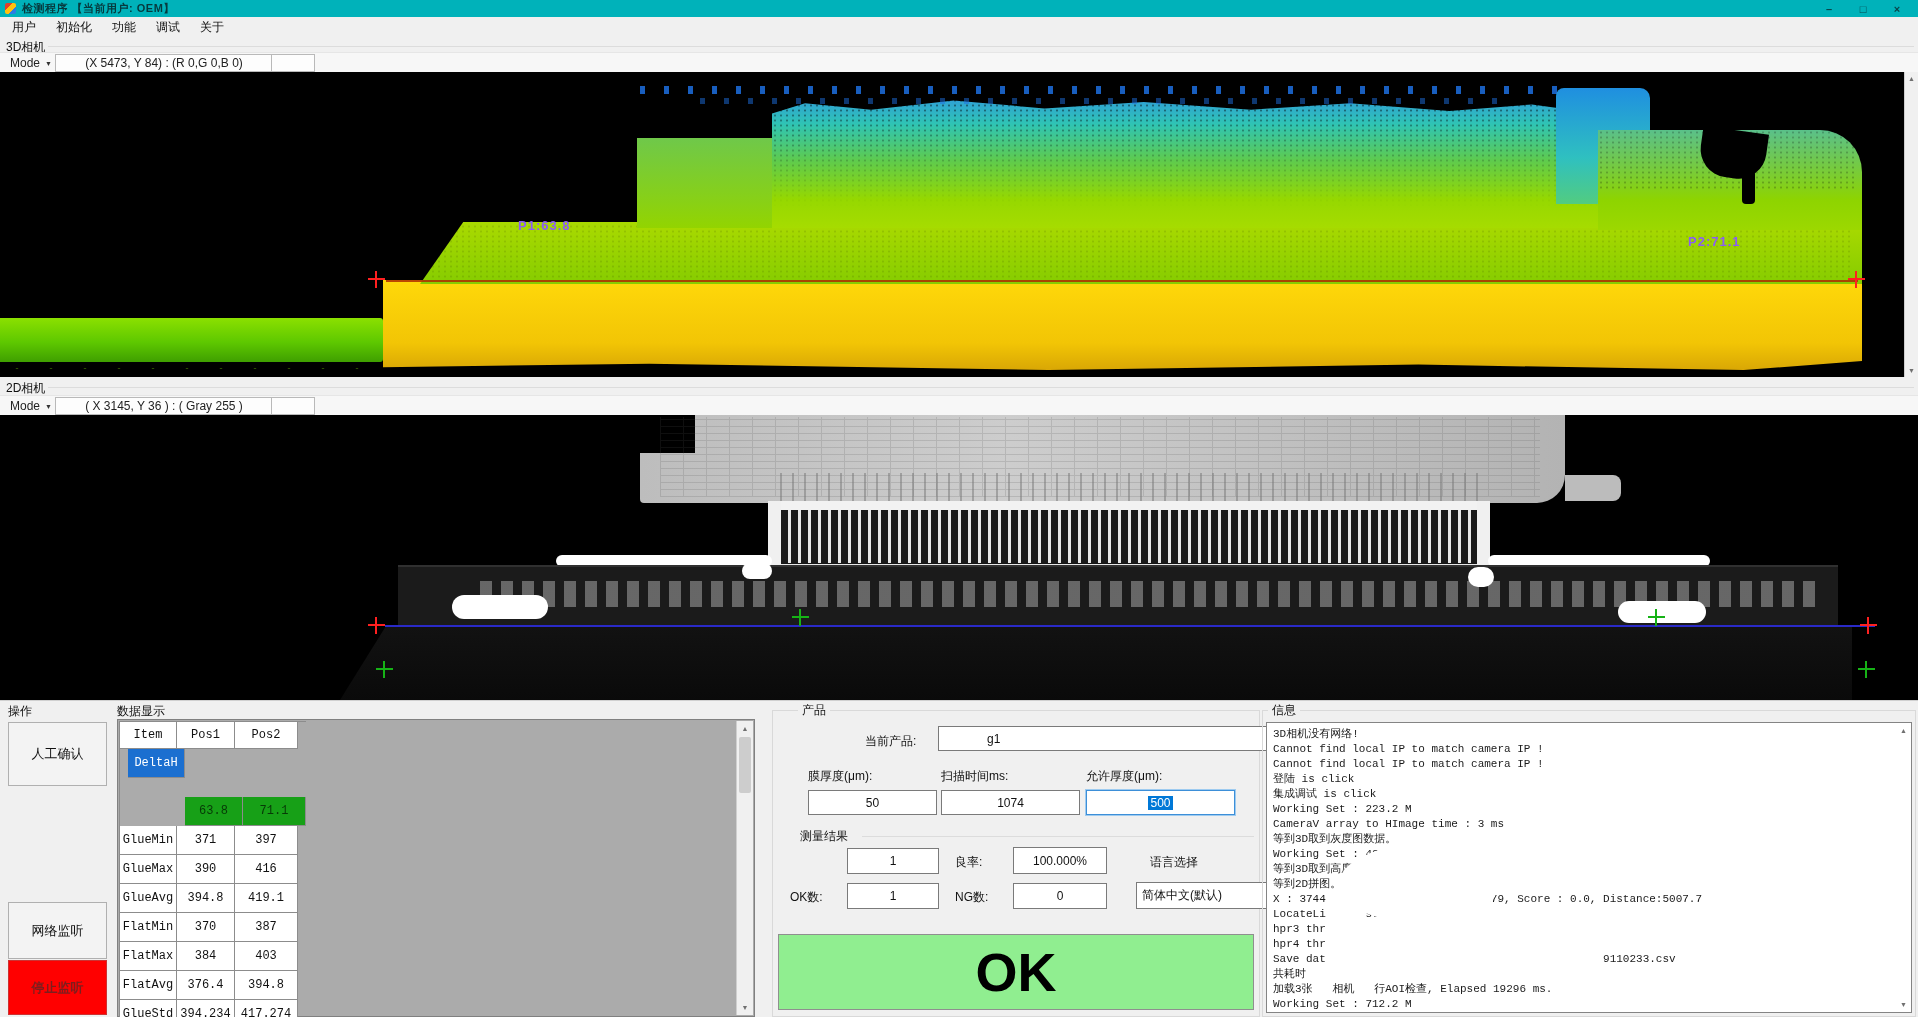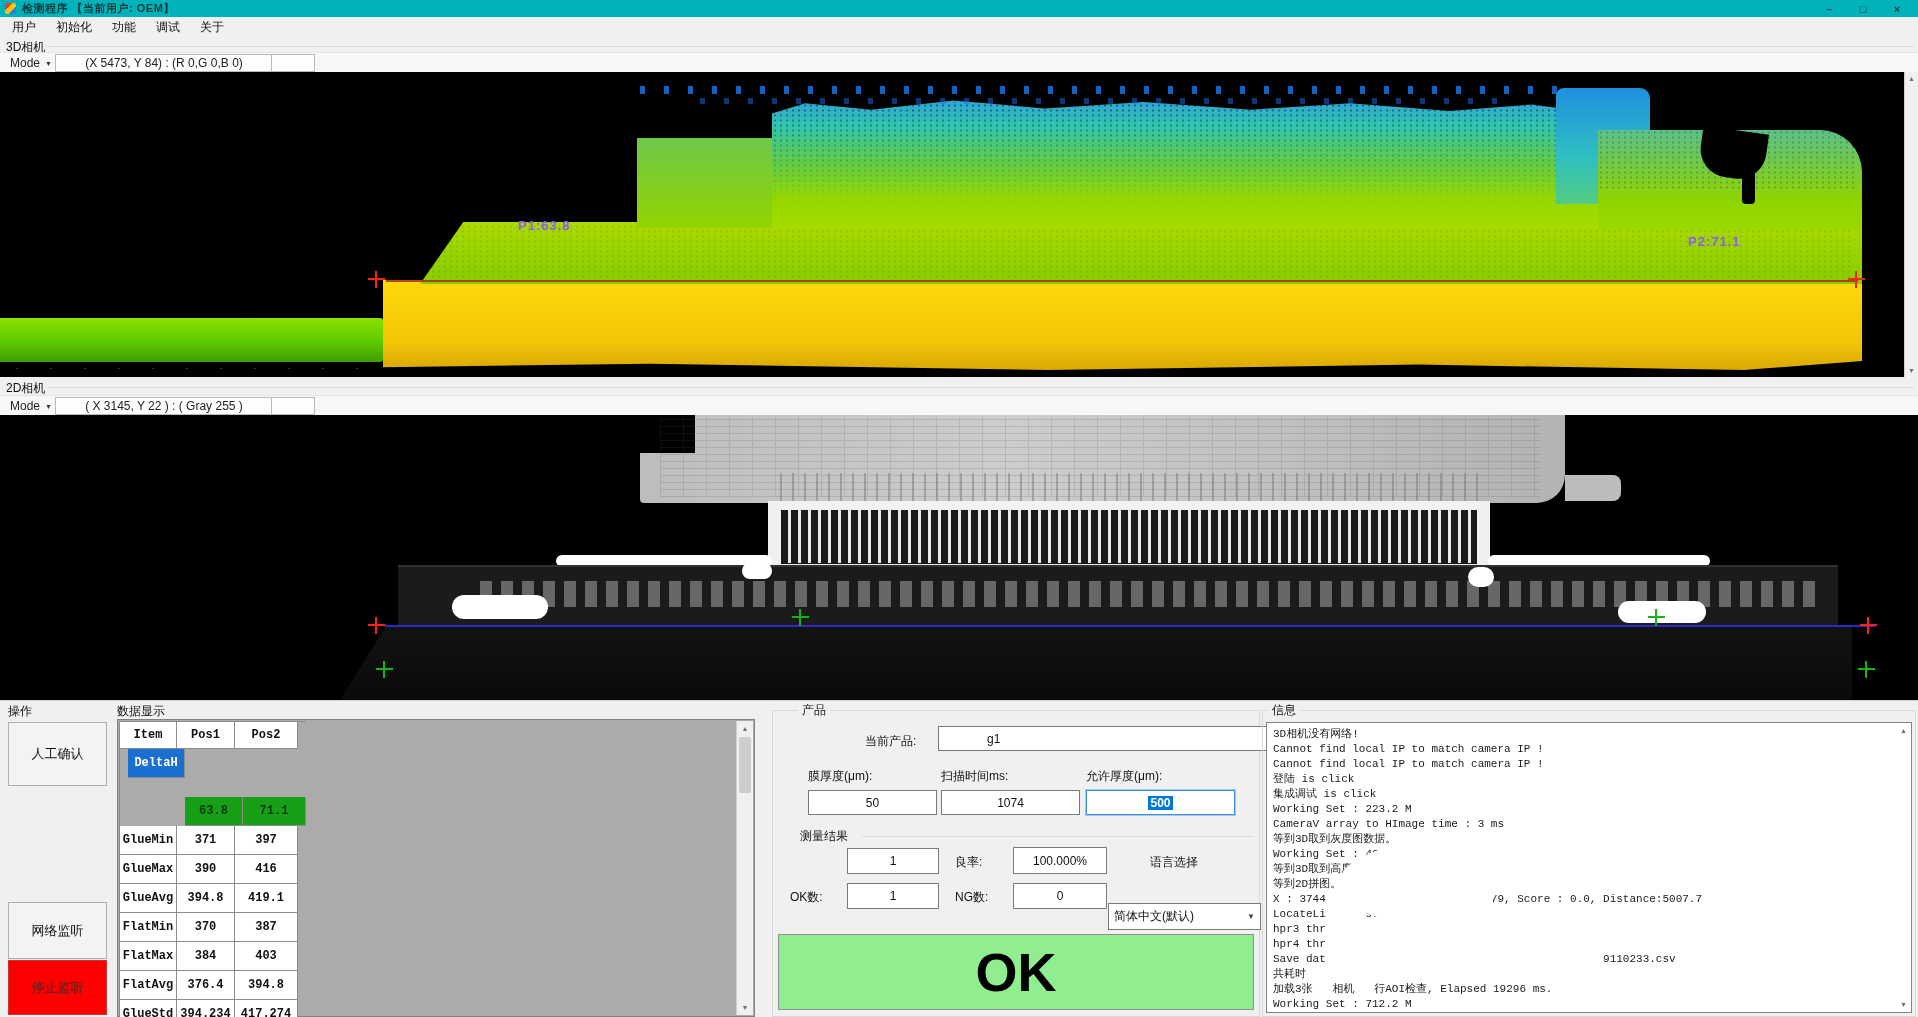--- a/index.html
+++ b/index.html
@@ -43,35 +43,35 @@
   .greendots{background-image:radial-gradient(rgba(120,220,0,.7) 0 1px,transparent 1.6px);background-size:34px 9px;}
   
   .btn{position:absolute;background:#f3f3f3;border:1px solid #b0b0b0;display:flex;align-items:center;
        justify-content:center;font-size:13px;color:#111;}
   .btn.red{background:var(--stop-red,#ff0000);border-color:#c33;color:#7c1e1e;font-weight:bold;}
   .gbx{position:absolute;border:1px solid #d9d9d9;}
   .gbx-label{position:absolute;background:#f0f0f0;font-size:12px;color:#111;padding:0 4px;z-index:3;}
   .tbx{position:absolute;background:#fff;border:1px solid #7a7a7a;font-size:12px;color:#111;
        display:flex;align-items:center;justify-content:center;}
   .tbx.left{justify-content:flex-start;}
-  .tbx.focus{border:1px solid #3d8fd8;outline:1px solid #9ecbf0;font-weight:bold;}
+  .tbx.focus{border:1px solid #3d8fd8;outline:1px solid #9ecbf0;}
   .selection{background:var(--focus-blue,#0078d7);color:#fff;padding:0 2px;}
   .flabel{position:absolute;font-size:12px;color:#111;}
   .combo{position:absolute;background:#fff;border:1px solid #7a7a7a;font-size:12px;color:#111;
          display:flex;align-items:center;padding-left:5px;}
   .combo .arr{position:absolute;right:5px;font-size:8px;color:#444;}
   .okpanel{position:absolute;background:var(--ok-green,#90ee90);border:1px solid #8f8f8f;
            display:flex;align-items:center;justify-content:center;font-size:54px;font-weight:bold;color:#000;}
   
   .dg{position:absolute;background:#ababab;border:1px solid #808080;}
   .dgtable{position:absolute;left:1px;top:1px;border-left:1px solid #8c8c8c;border-top:1px solid #8c8c8c;}
   .tr{display:flex;}
   .tc{background:#fff;border-right:1px solid #8c8c8c;border-bottom:1px solid #8c8c8c;
       display:flex;align-items:center;justify-content:center;height:28px;
-      font-family:"Liberation Mono","DejaVu Sans Mono",monospace;font-size:12px;font-weight:bold;color:#111;}
+      font-family:"Liberation Mono","DejaVu Sans Mono",monospace;font-size:12px;font-weight:normal;color:#111;}
   .th .tc{height:26px;}
   .c0{width:56px}.c1{width:57px}.c2{width:62px}
   .sel .selitem{background:var(--row-select-blue,#1b6fd0);color:#fff;margin-left:8px;}
   .sel .selval{background:var(--row-value-green,#17a017);color:#073a07;margin-top:48px;}
   .scrollv{position:absolute;background:#f0f0f0;border-left:1px solid #cfcfcf;}
   .scr-arrow{position:absolute;left:0;right:0;text-align:center;font-size:7px;color:#707070;}
   .scr-thumb{position:absolute;left:2px;right:2px;background:#cdcdcd;border-radius:2px;}
   
   .logbox{position:absolute;background:#fff;border:1px solid #848484;overflow:hidden;}
   .log{position:absolute;left:6px;top:4px;font-family:"Liberation Mono","DejaVu Sans Mono",monospace;
@@ -162,21 +162,21 @@
   </div>
 
   <div class="abs seclabel" style="left:6px;top:380px;">2D相机</div>
   <div class="abs groove" style="left:48px;top:387px;width:1866px;"></div>
 
   <div class="abs toolbar" style="left:0;top:395px;width:1918px;height:20px;">
     <div class="mode-btn">
       <span>Mode</span>
       <span class="mode-arrow">▼</span>
     </div>
-    <div class="tb-cell" style="left:55px;width:216px;">( X 3145, Y 22 ) : ( Gray 255 )</div>
+    <div class="tb-cell" style="left:55px;width:216px;">( X 3145, Y 36 ) : ( Gray 255 )</div>
     <div class="tb-cell" style="left:271px;width:42px;"></div>
   </div>
 
   <div class="abs imgpane" style="left:0;top:415px;width:1918px;height:285px;">
 
     <div class="abs" style="left:640px;top:0;width:925px;height:88px;border-radius:0 0 28px 4px;
          background:linear-gradient(90deg,#bdbdbd 0%,#cdcdcd 40%,#b3b3b3 100%);"></div>
     <div class="abs" style="left:640px;top:0;width:55px;height:38px;background:#000;"></div>
     <div class="abs" style="left:660px;top:2px;width:880px;height:80px;opacity:.18;
          background-image:repeating-linear-gradient(0deg,#555 0 1px,transparent 1px 7px),
@@ -318,21 +318,21 @@
   <div class="flabel" style="left:793px;top:894px;width:50px;text-align:center;margin-left:48px;">总数:</div>
   <div class="tbx" style="left:847px;top:848px;width:90px;height:24px;">1</div>
   <div class="flabel" style="left:955px;top:854px;width:50px;text-align:left;">良率:</div>
   <div class="tbx" style="left:1013px;top:847px;width:92px;height:25px;">100.000%</div>
   <div class="flabel" style="left:1150px;top:854px;width:104px;">语言选择</div>
 
   <div class="flabel" style="left:790px;top:889px;width:54px;text-align:left;">OK数:</div>
   <div class="tbx" style="left:847px;top:883px;width:90px;height:24px;">1</div>
   <div class="flabel" style="left:955px;top:889px;width:54px;text-align:left;">NG数:</div>
   <div class="tbx" style="left:1013px;top:883px;width:92px;height:24px;">0</div>
-  <div class="combo" style="left:1108px;top:882px;width:146px;height:25px;margin-top:21px;">
+  <div class="combo" style="left:1136px;top:882px;width:146px;height:25px;">
     <span>简体中文(默认)</span>
     <span class="arr">▼</span>
   </div>
 
   <div class="okpanel" style="left:778px;top:934px;width:474px;height:74px;">OK</div>
 
   <div class="gbx" style="left:1262px;top:710px;width:652px;height:305px;"></div>
   <div class="gbx-label" style="left:1268px;top:702px;">信息</div>
   <div class="logbox" style="left:1266px;top:722px;width:644px;height:289px;">
     <div class="log"><div class="logline">3D相机没有网络!</div><div class="logline">Cannot find local IP to match camera IP !</div><div class="logline">Cannot find local IP to match camera IP !</div><div class="logline">登陆 is click</div><div class="logline">集成调试 is click</div><div class="logline">Working Set : 223.2 M</div><div class="logline">CameraV array to HImage time : 3 ms</div><div class="logline">等到3D取到灰度图数据。</div><div class="logline">Working Set : 421.0 M</div><div class="logline">等到3D取到高度图数据。</div><div class="logline">等到2D拼图。</div><div class="logline">X : 3744      /58    Angle : -0.279, Score : 0.0, Distance:5007.7</div><div class="logline">LocateLi      st :  0</div><div class="logline">hpr3 thr</div><div class="logline">hpr4 thr</div><div class="logline">Save dat                                          9110233.csv</div><div class="logline">共耗时</div><div class="logline">加载3张   相机   行AOI检查, Elapsed 19296 ms.</div><div class="logline">Working Set : 712.2 M</div></div>

